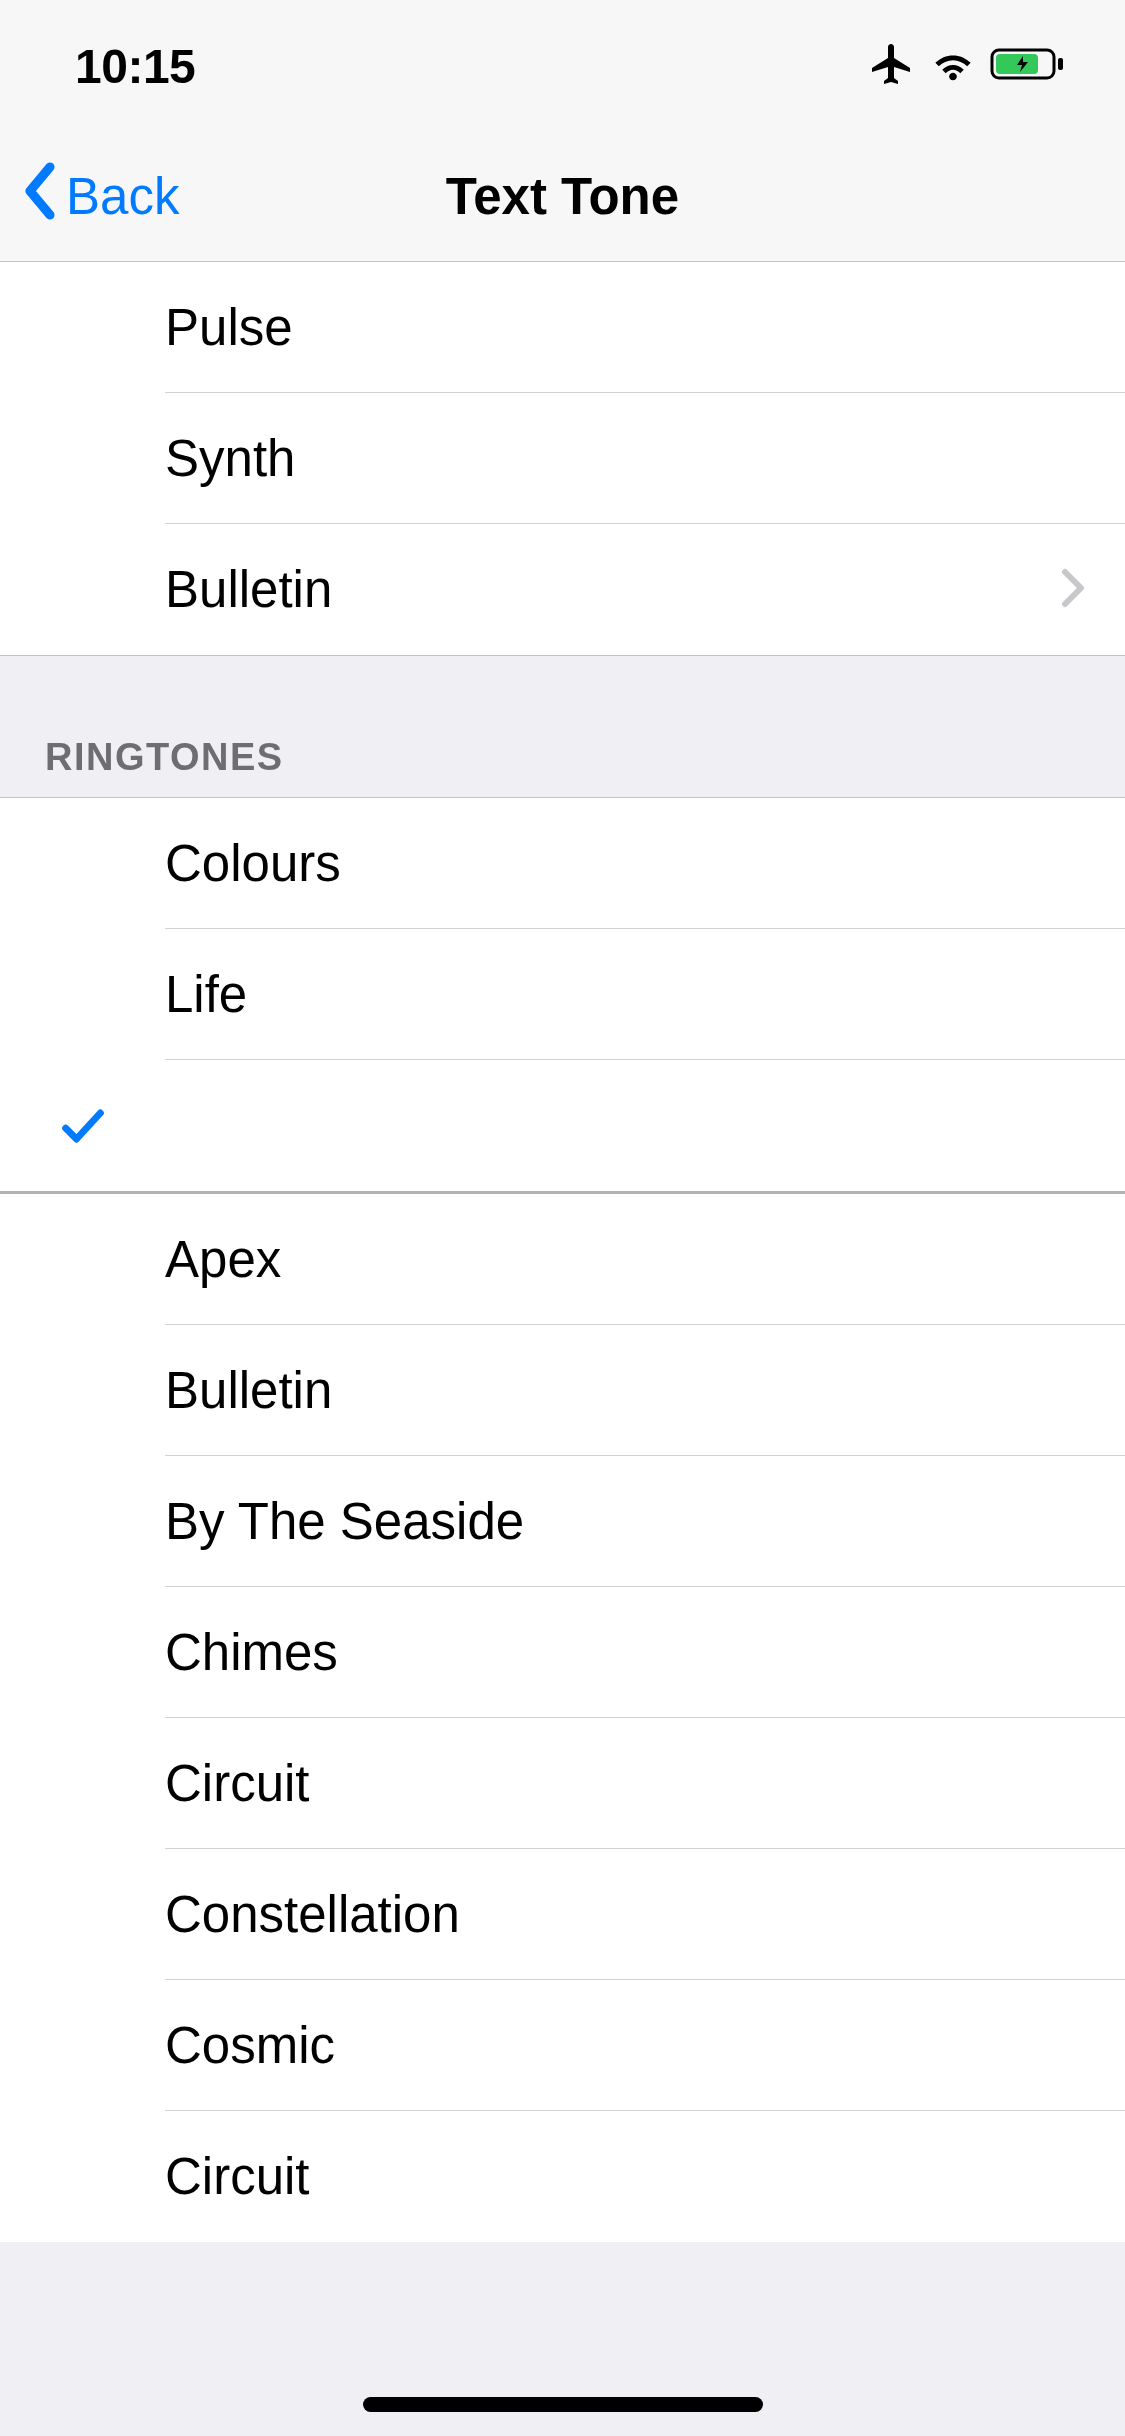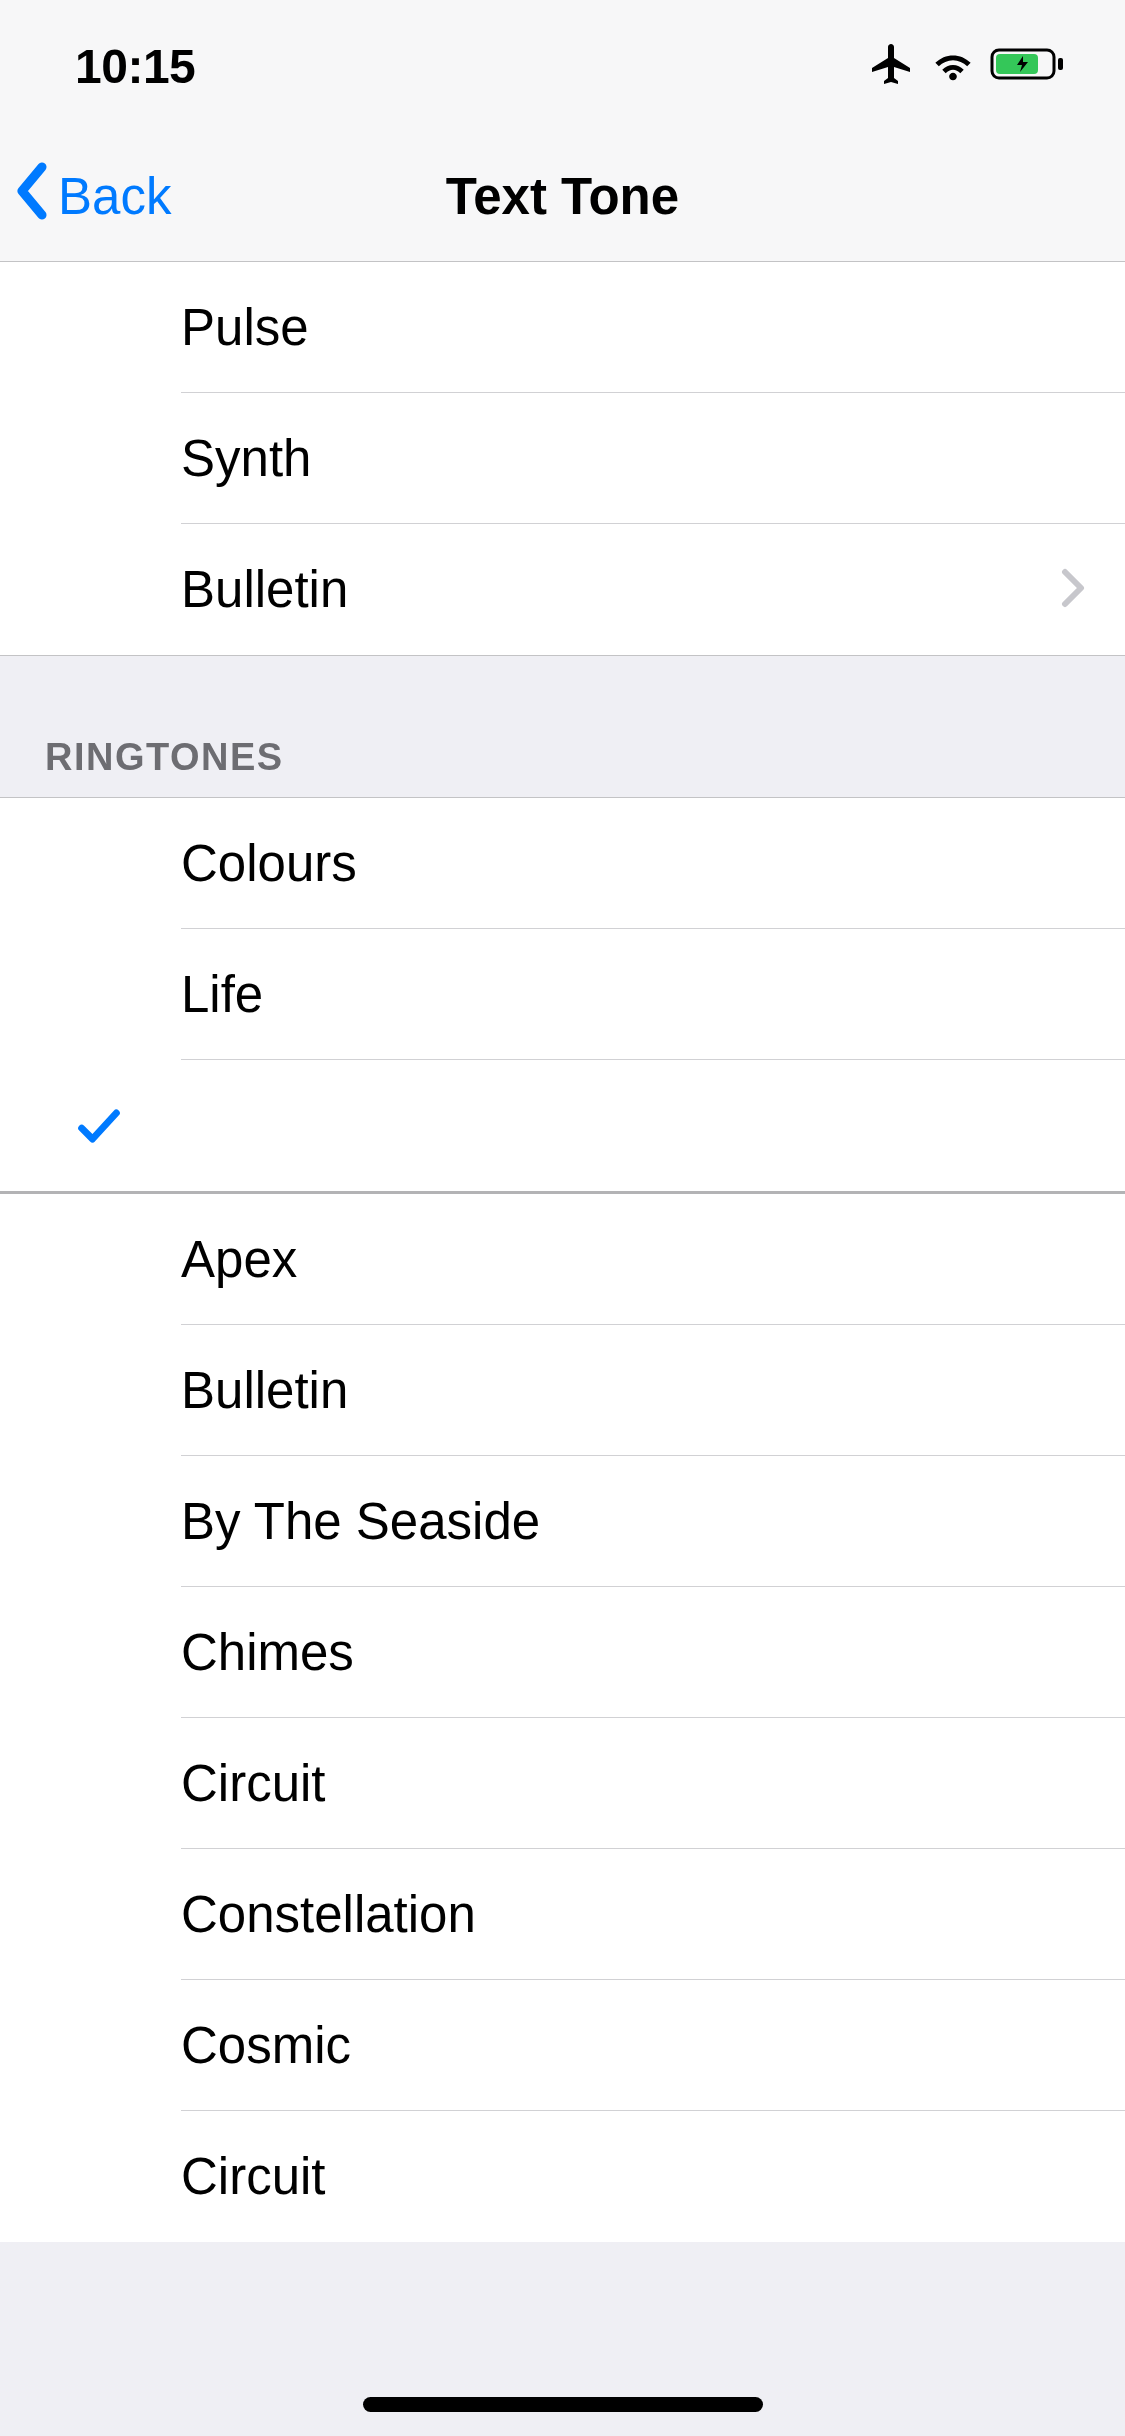--- a/index.html
+++ b/index.html
@@ -38,21 +38,21 @@
     .nav-bar {
       height: 130px;
       background: #f7f7f8;
       border-bottom: 1px solid #c3c3c5;
       position: relative;
       display: flex;
       align-items: center;
     }
     .back-btn {
       position: absolute;
-      left: 14px;
+      left: 22px;
       display: flex;
       align-items: center;
       color: #007aff;
       font-size: 51px;
       gap: 8px;
     }
     .nav-title {
       width: 100%;
       text-align: center;
       font-size: 51px;
@@ -73,21 +73,20 @@
       letter-spacing: 1.5px;
       border-bottom: 1px solid #c3c3c5;
       font-weight: bold;
     }
     .row {
       display: flex;
       align-items: center;
       height: 131px;
       position: relative;
       background: #fff;
-      margin-left: 16px;
     }
     .row-check {
       width: 165px;
       display: flex;
       align-items: center;
       justify-content: center;
       flex-shrink: 0;
     }
     .row-content {
       flex: 1;

